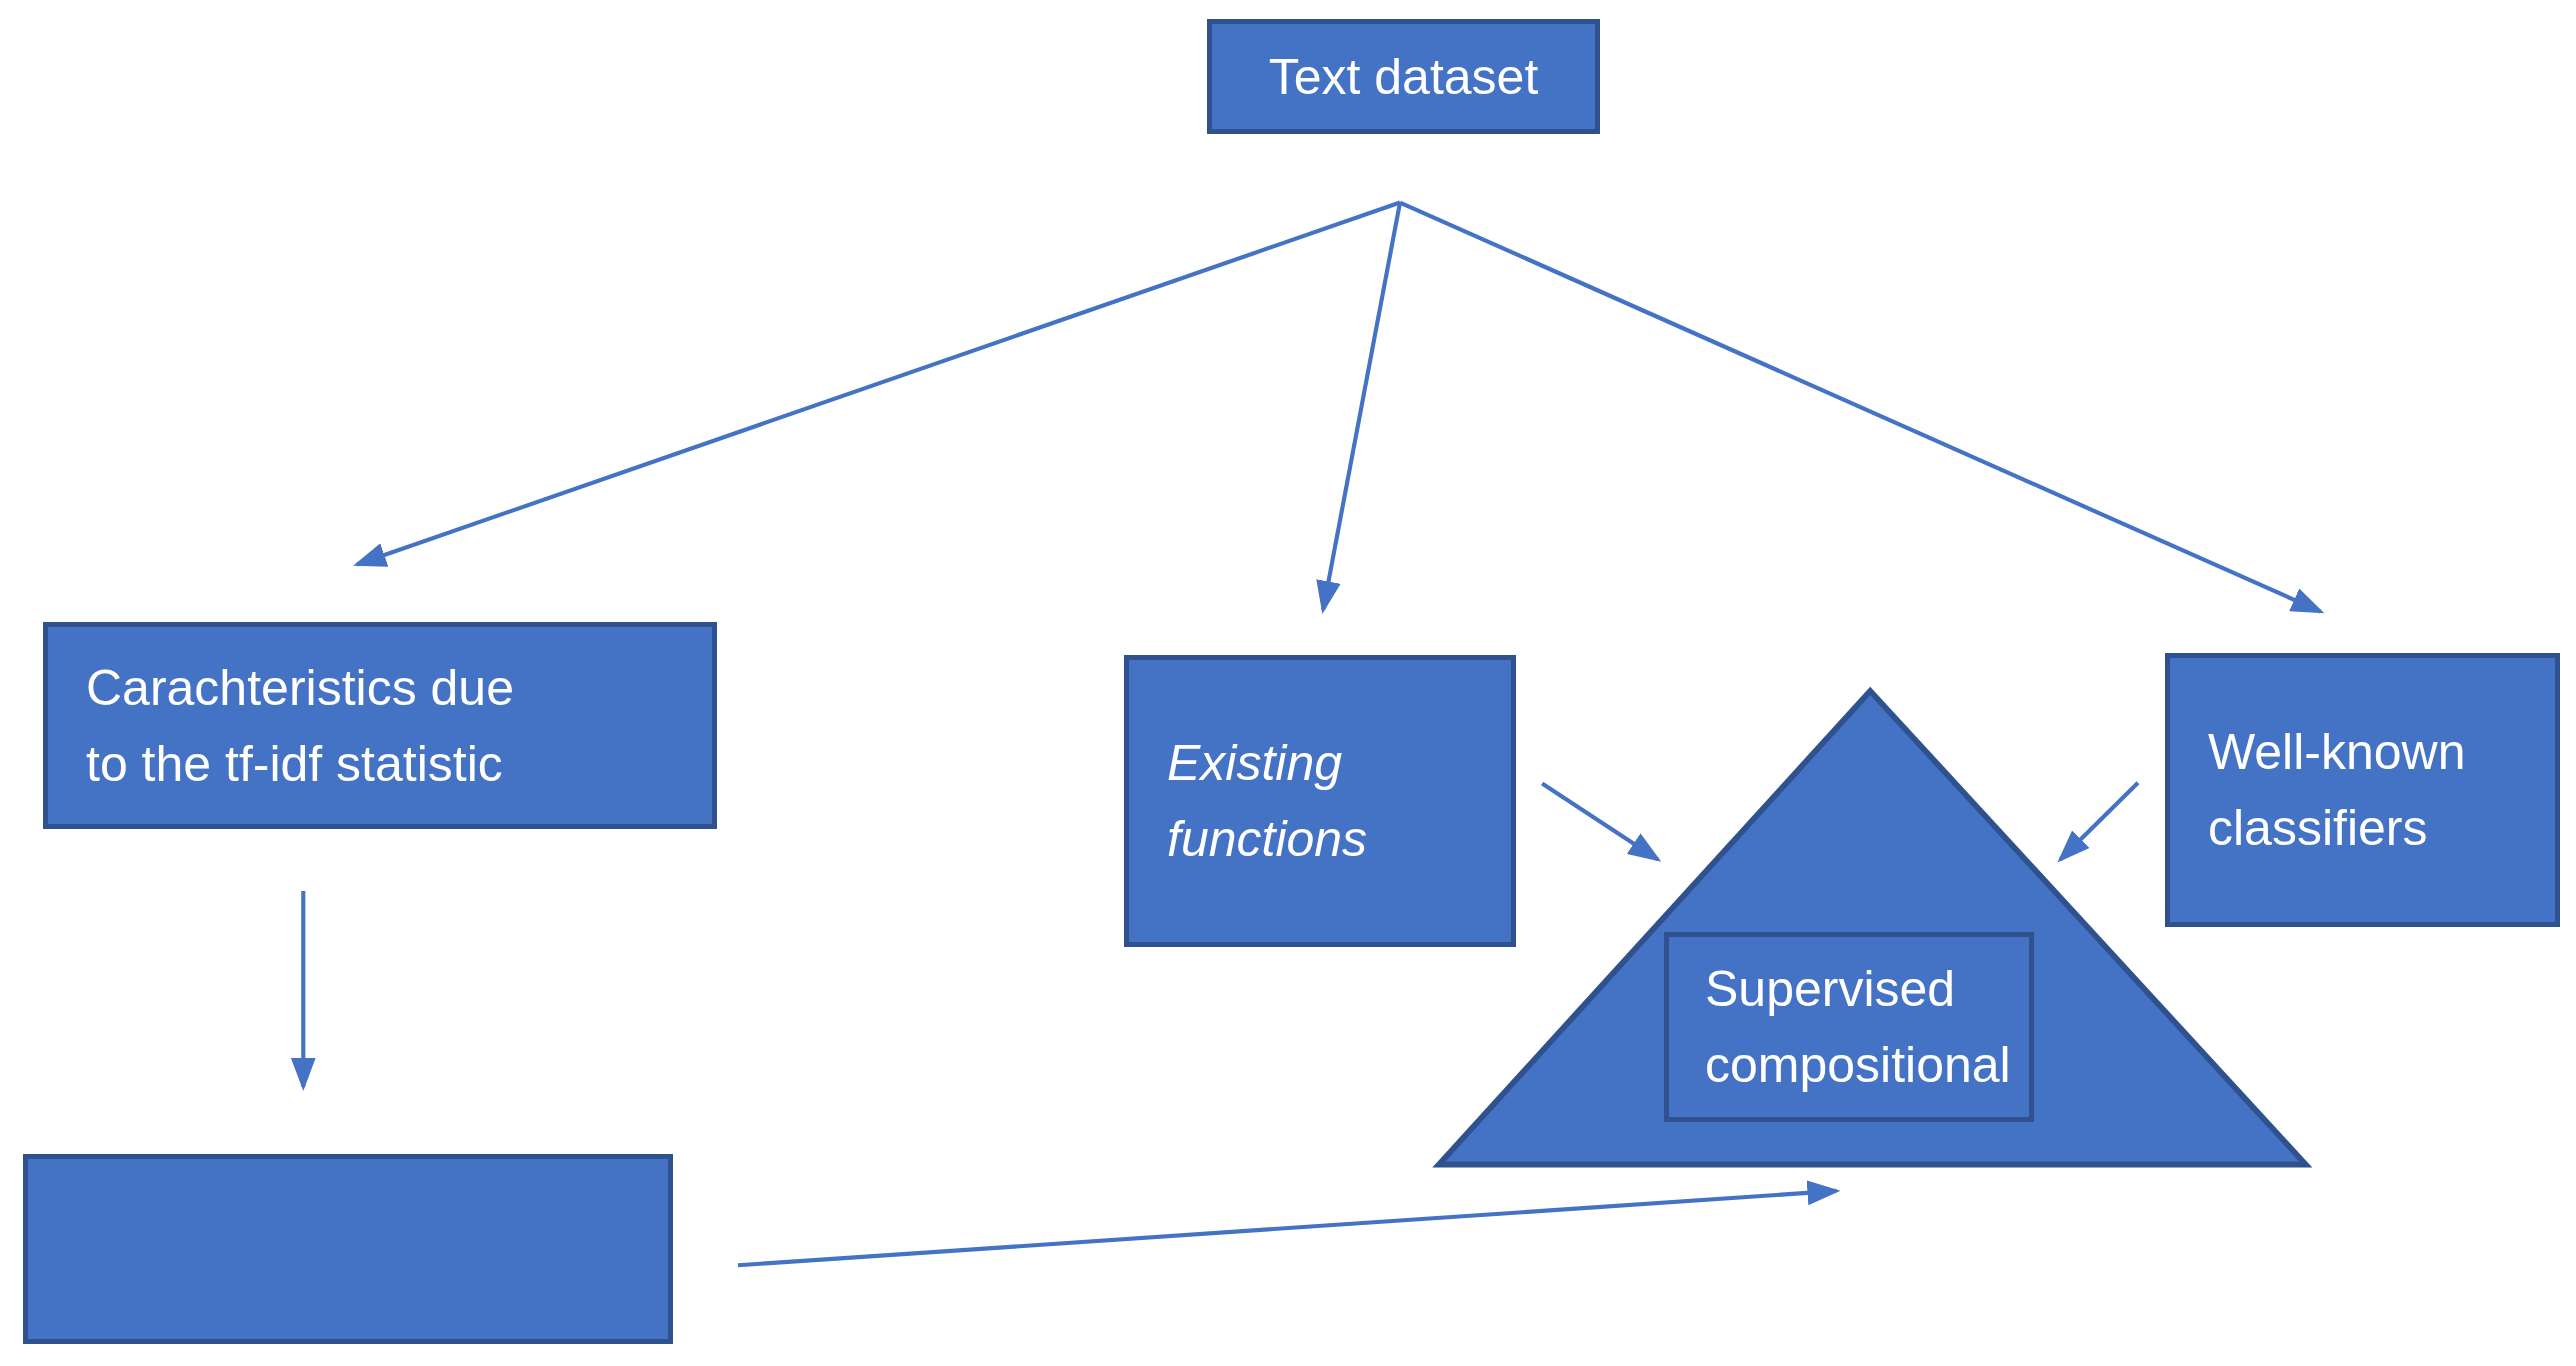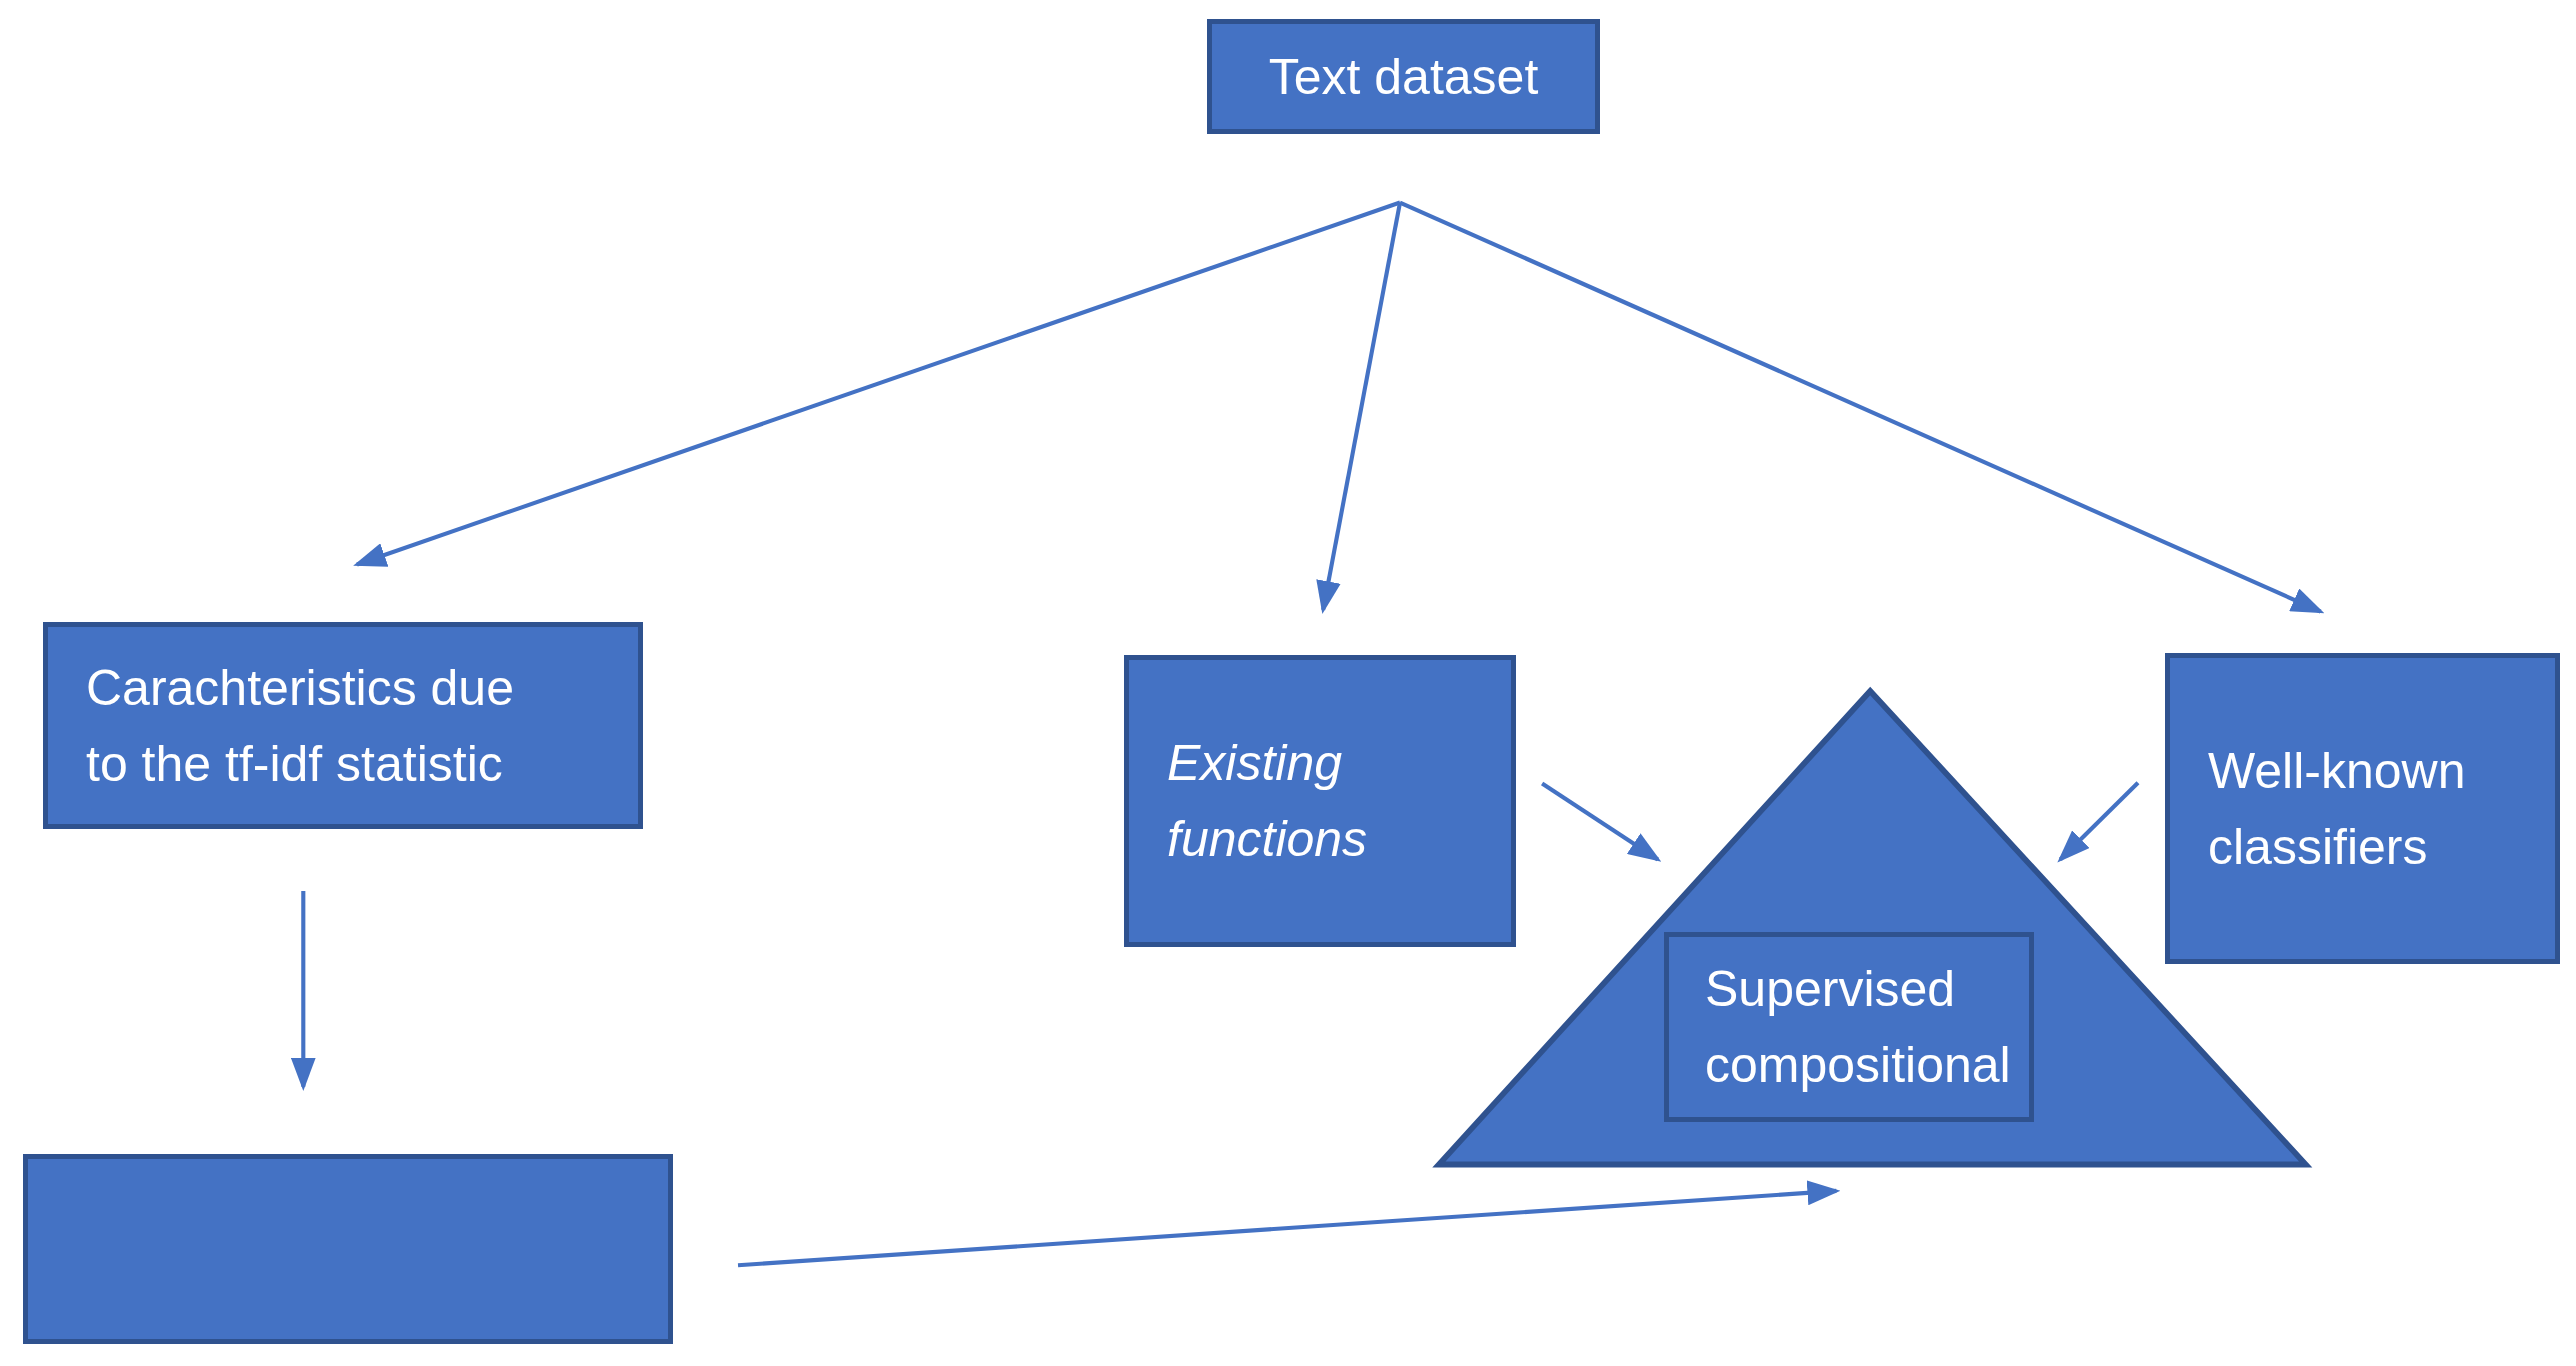--- a/index.html
+++ b/index.html
@@ -32,23 +32,23 @@
     flex-direction:column;
     justify-content:center;
     font-size:50px;
     line-height:1.52;
     font-weight:400;
   }
   .node .line{white-space:nowrap;}
   .pad{padding-left:38px;padding-right:15px;}
   .center{align-items:center;text-align:right;}
   #node-text-dataset   {left:1207px; top:19px;   width:393px; height:115px;}
-  #node-characteristics{left:43px;   top:622px;  width:600px; height:207px;}
+  #node-characteristics{left:43px;   top:622px;  width:674px; height:207px;}
   #node-existing-depth {left:1124px; top:655px;  width:392px; height:292px;font-style:italic;}
-  #node-well-known     {left:2165px; top:653px;  width:395px; height:311px;}
+  #node-well-known     {left:2165px; top:653px;  width:395px; height:274px;}
   #node-proposed       {left:23px;   top:1154px; width:650px; height:190px; font-size:48px;}
   #node-supervised     {left:1664px; top:932px; width:370px; height:190px; padding-left:36px;}
   .shape-line{stroke:var(--arrow); stroke-width:5; fill:none;}
   .tri{fill:var(--shape-fill); stroke:var(--shape-border); stroke-width:7;}
   .arrowhead{fill:var(--arrow);}
 </style>
 </head>
 <body>
 
 <div class="canvas">

